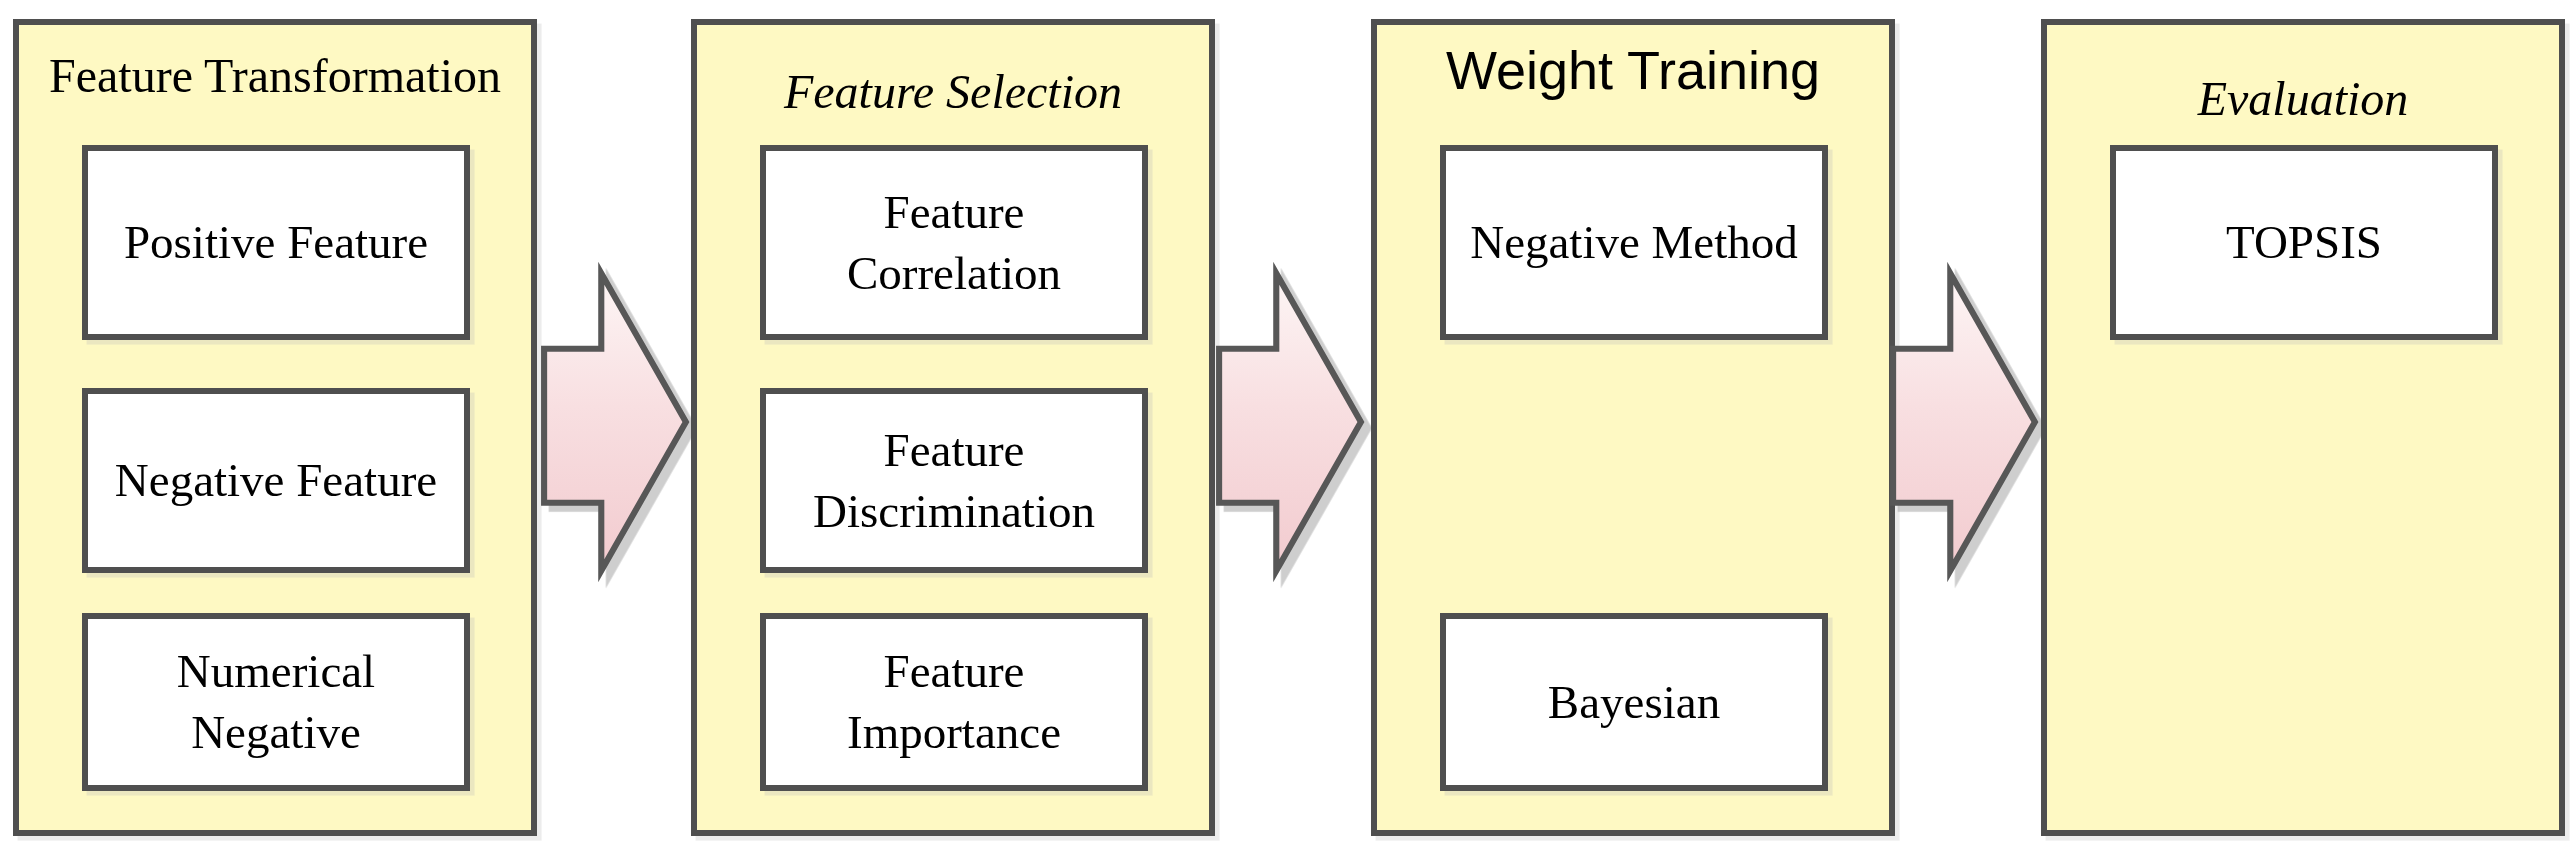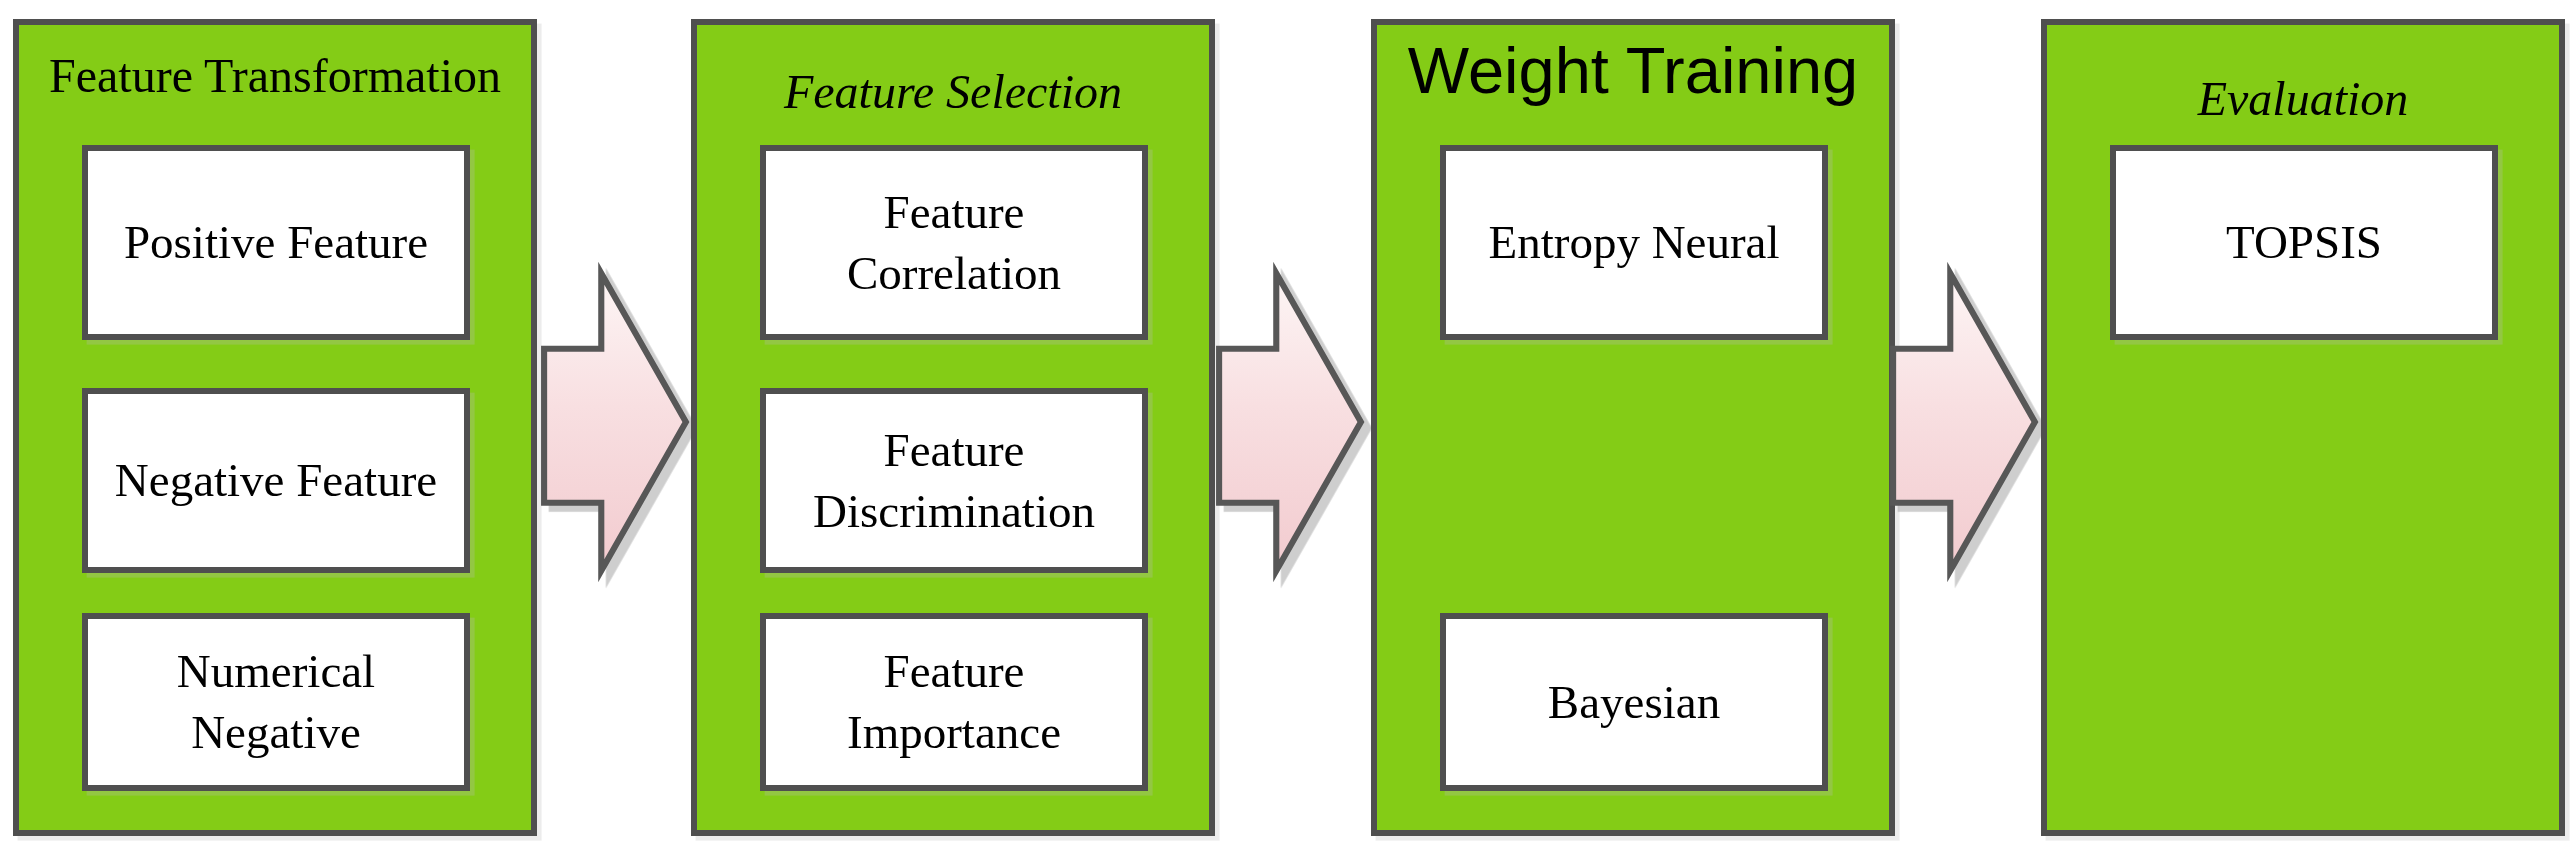--- a/index.html
+++ b/index.html
@@ -10,21 +10,21 @@
     background: #ffffff;
     overflow: hidden;
     font-family: "Liberation Serif", serif;
     color: #000000;
   }
   .panel {
     position: absolute;
     top: 19px;
     height: 817px;
     width: 524px;
-    background: #84cc16;
+    background: #fef9c3;
     border: 6.1px solid #4f4f4f;
     box-sizing: border-box;
     box-shadow: 4.6px 4.6px 0 rgba(185,185,185,0.28);
   }
   .p1 { left: 13px; }
   .p2 { left: 691px; }
   .p3 { left: 1371px; }
   .p4 { left: 2041px; }
 
   .panel-title {
@@ -32,21 +32,21 @@
     left: 0;
     right: 0;
     text-align: center;
     font-size: 48px;
     line-height: 53px;
     font-family: "Liberation Serif", serif;
     white-space: nowrap;
   }
   .tt1 { top: 24.4px; }
   .tt2 { top: 40px; font-style: italic; }
-  .tt3 { top: 19px; font-family: "Liberation Sans", sans-serif; font-size: 65px; }
+  .tt3 { top: 19px; font-family: "Liberation Sans", sans-serif; font-size: 54px; }
   .tt4 { top: 47px; font-style: italic; }
 
   .box {
     position: absolute;
     left: 63px;
     width: 388px;
     background: #ffffff;
     border: 6.1px solid #4f4f4f;
     box-sizing: border-box;
     box-shadow: 4.6px 4.6px 0 rgba(185,185,185,0.28);
@@ -132,21 +132,21 @@
     </div>
   </div>
 
   <svg class="arrow a2" viewBox="-8 -8 202 406">
     <polygon points="0,99 75,99 75,0 186,195 75,390 75,301 0,301"></polygon>
   </svg>
 
   <div class="panel p3">
     <div class="panel-title tt3">Weight Training</div>
     <div class="box row1">
-      <span>Entropy Neural</span>
+      <span>Negative Method</span>
     </div>
     <div class="box row3">
       <span>Bayesian</span>
     </div>
   </div>
 
   <svg class="arrow a3" viewBox="-8 -8 202 406">
     <polygon points="0,99 75,99 75,0 186,195 75,390 75,301 0,301"></polygon>
   </svg>
 

